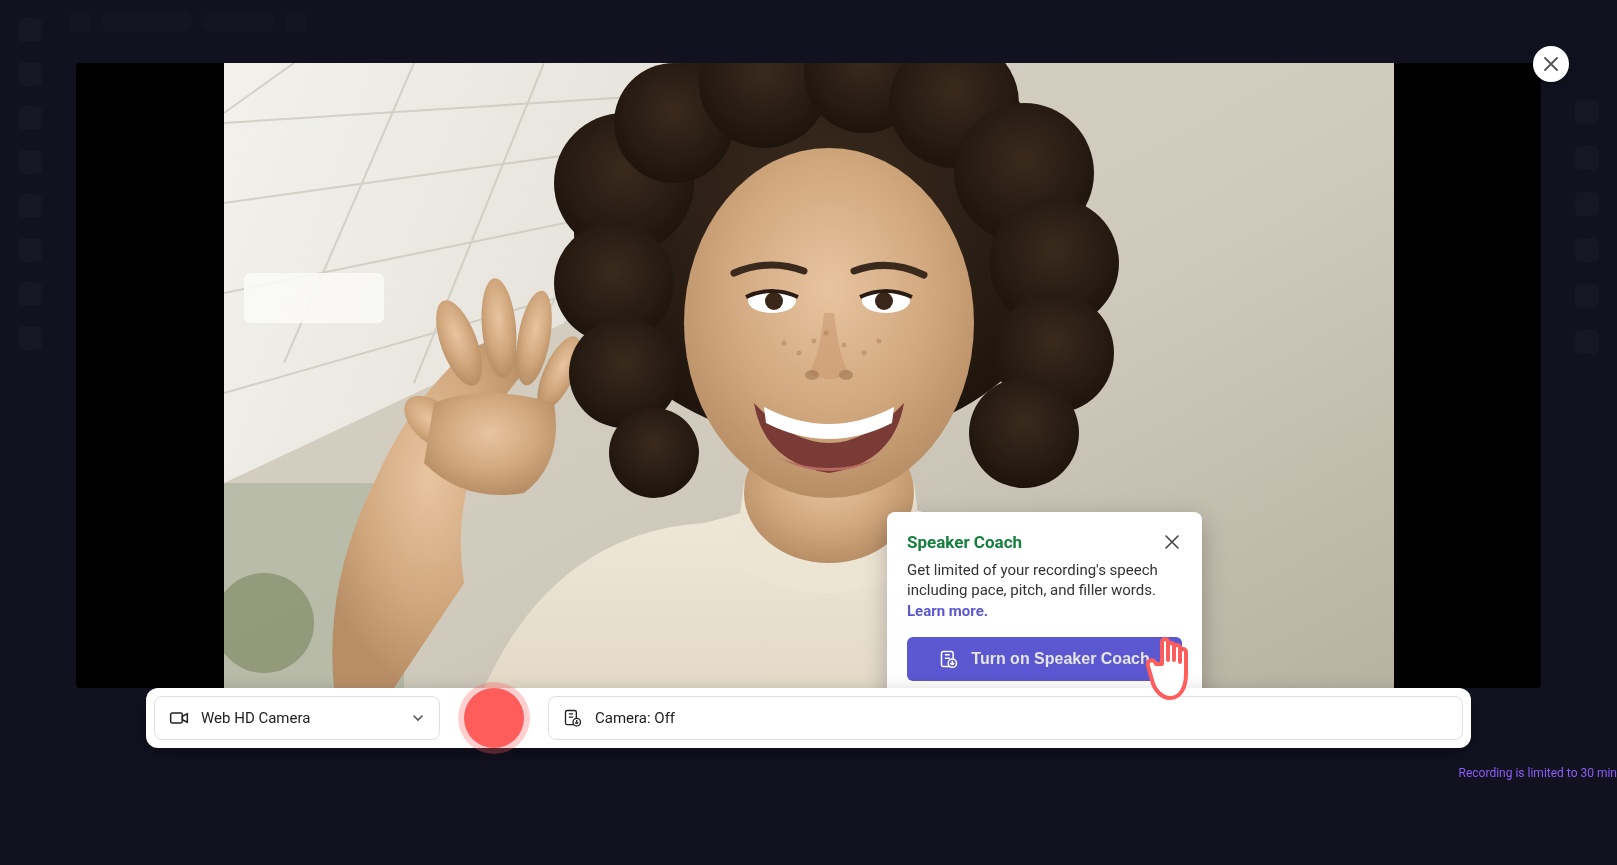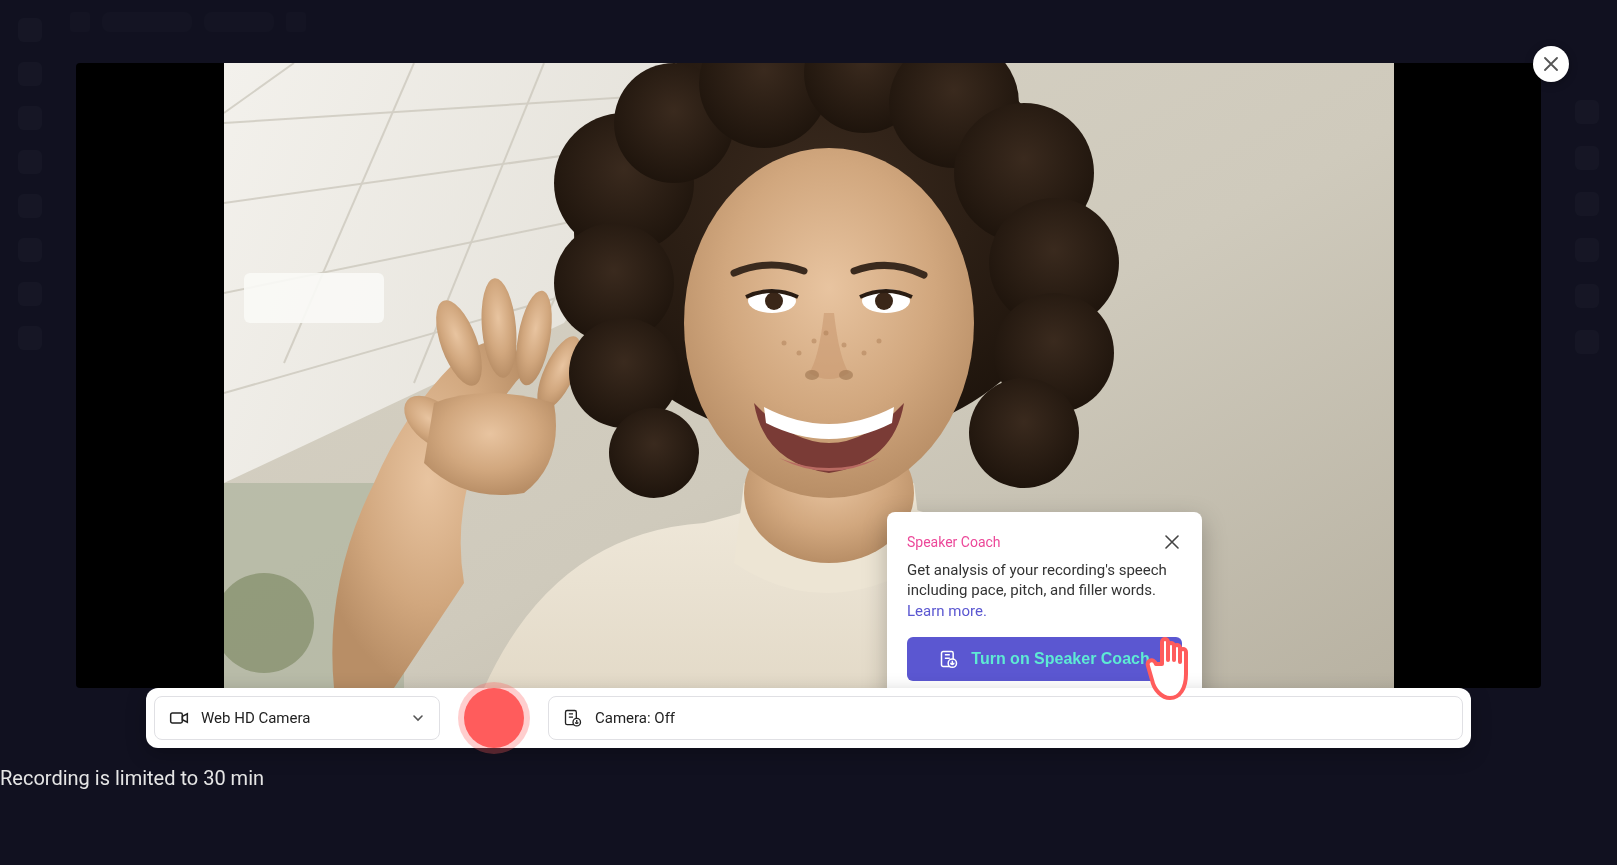--- a/index.html
+++ b/index.html
@@ -95,39 +95,39 @@
     color: #1a1a1a;
     border-radius: 8px;
     box-shadow: 0 8px 24px rgba(0,0,0,0.25);
     padding: 20px 20px 20px 20px;
   }
   .popover-header {
     display: flex; justify-content: space-between; align-items: center;
     margin-bottom: 8px;
   }
   .popover-title {
-    font-size: 14px; font-weight: 400; color: #ec4899;
+    font-size: 17px; font-weight: 700; color: #15803d;
   }
   .popover-close {
     width: 20px; height: 20px; cursor: pointer;
     display: flex; align-items: center; justify-content: center;
   }
   .popover-close svg { width: 14px; height: 14px; }
   .popover-body {
     font-size: 15px; line-height: 1.35; color: #333;
   }
   .popover-link {
-    color: #5b57d1; font-weight: 400; cursor: pointer;
+    color: #5b57d1; font-weight: 700; cursor: pointer;
   }
   .popover-btn {
     margin-top: 16px;
     width: 100%;
     height: 44px;
     background: #5b57d1;
-    color: #5eead4;
+    color: #e5e5e5;
     border: none;
     border-radius: 6px;
     font-size: 16px; font-weight: 600;
     display: flex; align-items: center; justify-content: center; gap: 12px;
     cursor: pointer;
   }
   .popover-btn svg { width: 20px; height: 20px; }
 
   
   .cursor-hand {
@@ -183,23 +183,23 @@
     width: 60px; height: 60px;
     border-radius: 50%;
     background: #ff5c5c;
     box-shadow: 0 0 0 6px rgba(255,92,92,0.3);
     cursor: pointer;
   }
 
   .hint {
     position: absolute;
     top: 766px; left: 0; right: 0;
-    text-align: left;
-    font-size: 20px;
-    color: #e5e5e5;
+    text-align: right;
+    font-size: 12px;
+    color: #8b5cf6;
   }
 </style>
 </head>
 <body>
 
 <div class="bg-app"></div>
 <div class="bg-leftrail">
   <div class="bg-icon"></div>
     <div class="bg-icon"></div>
     <div class="bg-icon"></div>
@@ -347,21 +347,21 @@
 <div class="popover">
   <div class="popover-header">
     <div class="popover-title">Speaker Coach</div>
     <div class="popover-close">
       <svg viewBox="0 0 14 14">
         <path d="M1 1 L13 13 M13 1 L1 13" stroke="#444" stroke-width="1.6" stroke-linecap="round"></path>
       </svg>
     </div>
   </div>
   <div class="popover-body">
-    <span>Get analysis of your recording's speech including pace, pitch, and filler words.</span>
+    <span>Get limited of your recording's speech including pace, pitch, and filler words.</span>
     <span class="popover-link">Learn more.</span>
   </div>
   <button class="popover-btn">
     <svg viewBox="0 0 24 24" fill="none" stroke="#fff" stroke-width="1.8">
       <rect x="3" y="3" width="14" height="18" rx="2"></rect>
       <path d="M7 7h6M7 11h6"></path>
       <circle cx="16" cy="17" r="5" fill="#5b57d1"></circle>
       <path d="M16 14v4M14 16.5a2 2 0 0 0 4 0" stroke="#fff"></path>
     </svg>
     <span>Turn on Speaker Coach</span>

